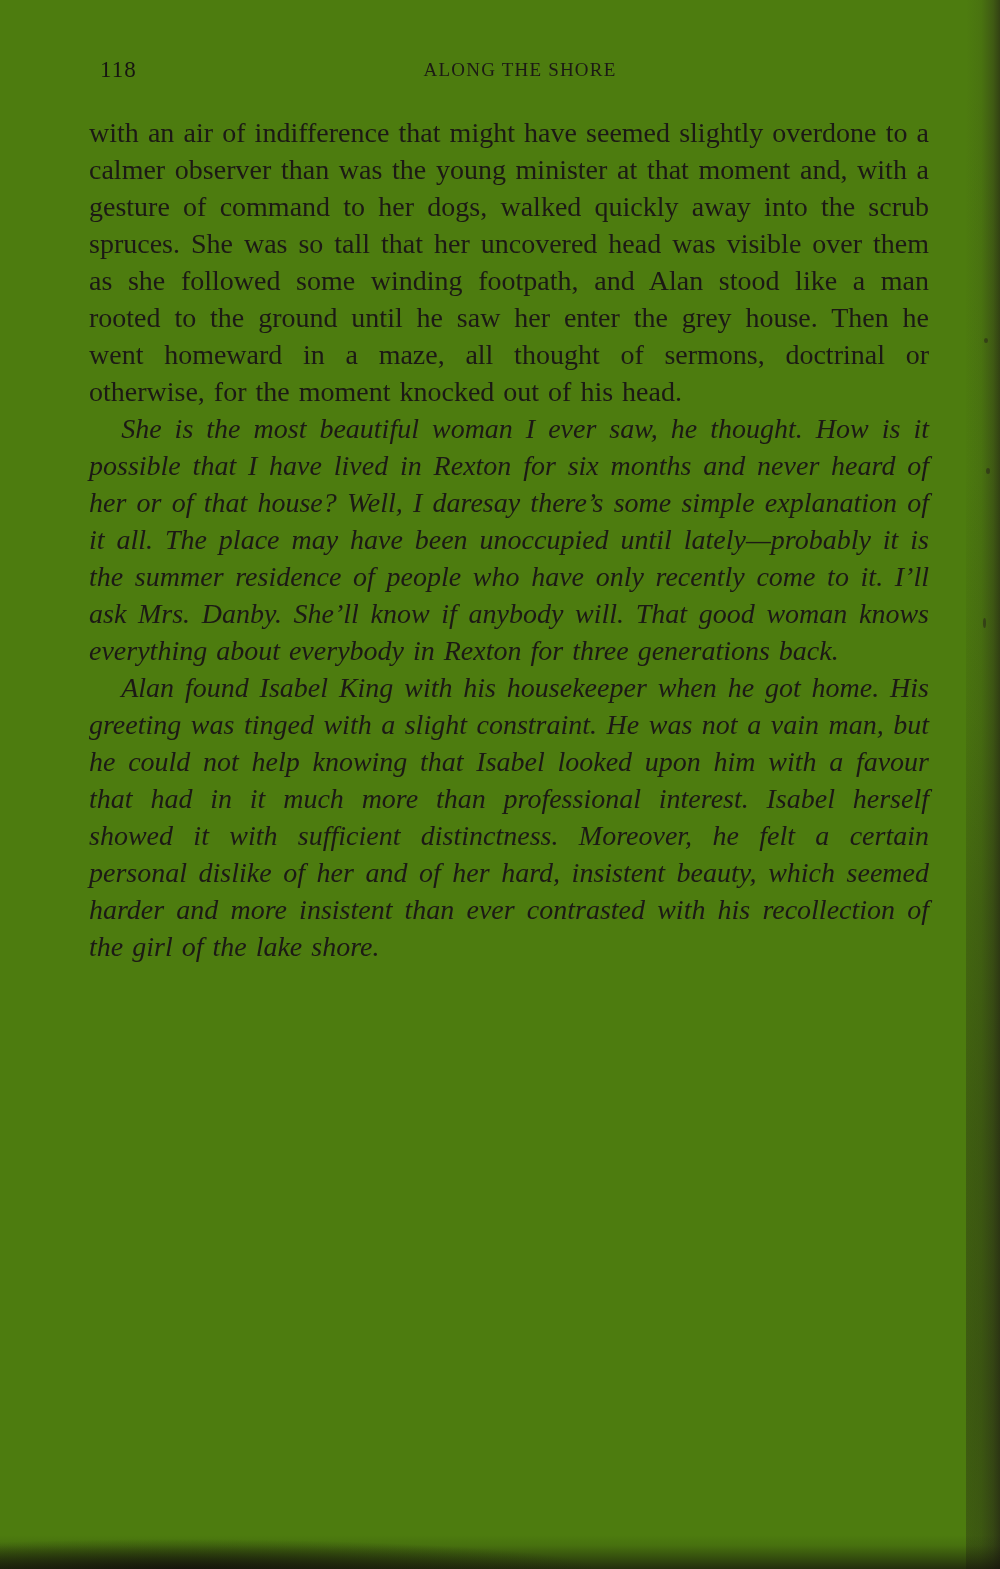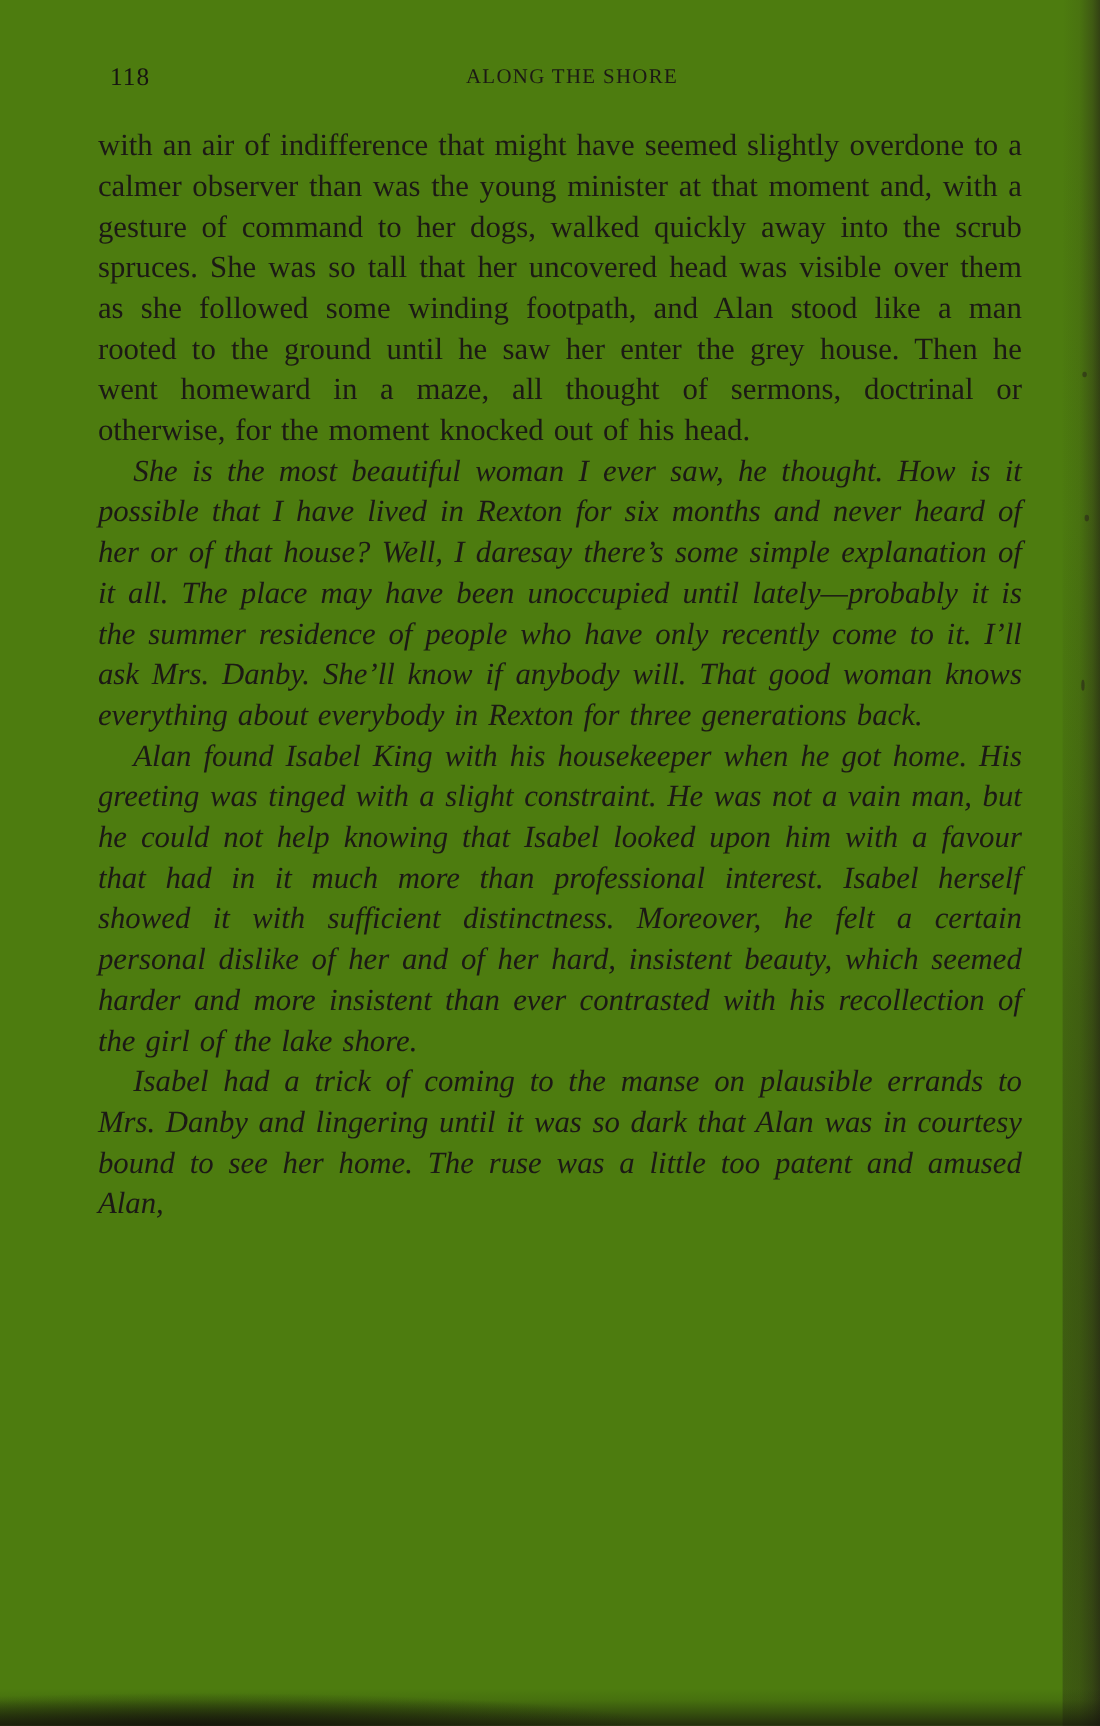--- a/index.html
+++ b/index.html
@@ -118,21 +118,20 @@
 
   <header class="running-head">
     <span class="page-number">118</span>
     <span class="header-title">ALONG THE SHORE</span>
   </header>
 
   <main class="text-block">
     <p class="para no-indent">with an air of indifference that might have seemed slightly overdone to a calmer observer than was the young minister at that moment and, with a gesture of command to her dogs, walked quickly away into the scrub spruces. She was so tall that her uncovered head was visible over them as she followed some winding footpath, and Alan stood like a man rooted to the ground until he saw her enter the grey house. Then he went homeward in a maze, all thought of sermons, doctrinal or otherwise, for the moment knocked out of his head.</p>
     <p class="para indent">She is the most beautiful woman I ever saw, he thought. How is it possible that I have lived in Rexton for six months and never heard of her or of that house? Well, I daresay there’s some simple explanation of it all. The place may have been unoccupied until lately—probably it is the summer residence of people who have only recently come to it. I’ll ask Mrs. Danby. She’ll know if anybody will. That good woman knows everything about everybody in Rexton for three generations back.</p>
     <p class="para indent">Alan found Isabel King with his housekeeper when he got home. His greeting was tinged with a slight constraint. He was not a vain man, but he could not help knowing that Isabel looked upon him with a favour that had in it much more than professional interest. Isabel herself showed it with sufficient distinctness. Moreover, he felt a certain personal dislike of her and of her hard, insistent beauty, which seemed harder and more insistent than ever contrasted with his recollection of the girl of the lake shore.</p>
-    <p class="para indent">Isabel had a trick of coming to the manse on plausible errands to Mrs. Danby and lingering until it was so dark that Alan was in courtesy bound to see her home. The ruse was a little too patent and amused Alan,</p>
   </main>
 
   <div class="scan-edge-right"></div>
   <div class="scan-speck-1"></div>
   <div class="scan-speck-2"></div>
   <div class="scan-speck-3"></div>
   <div class="scan-edge-bottom"></div>
 
 </div>
 

